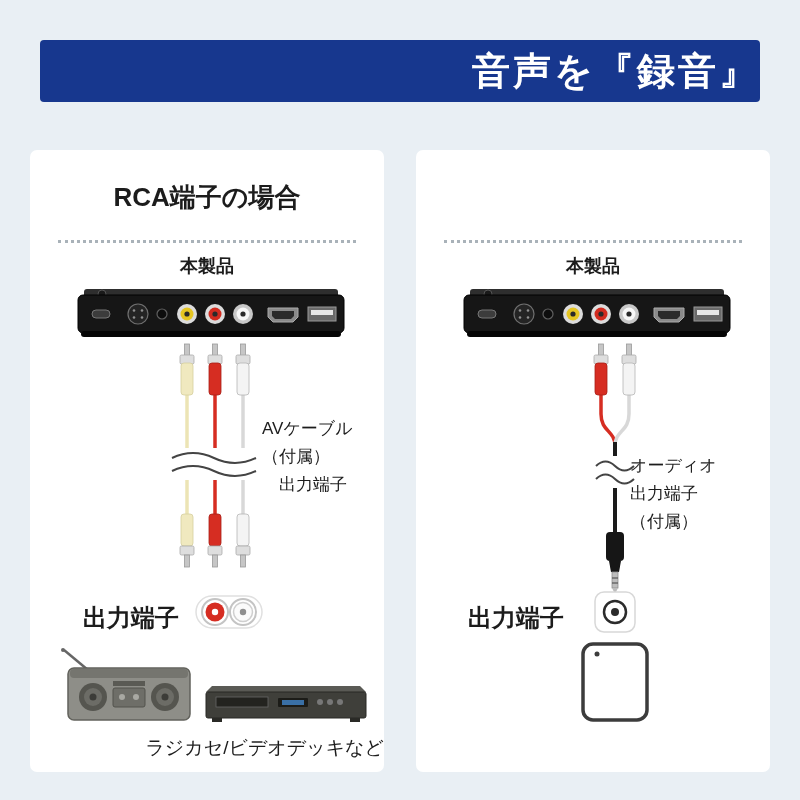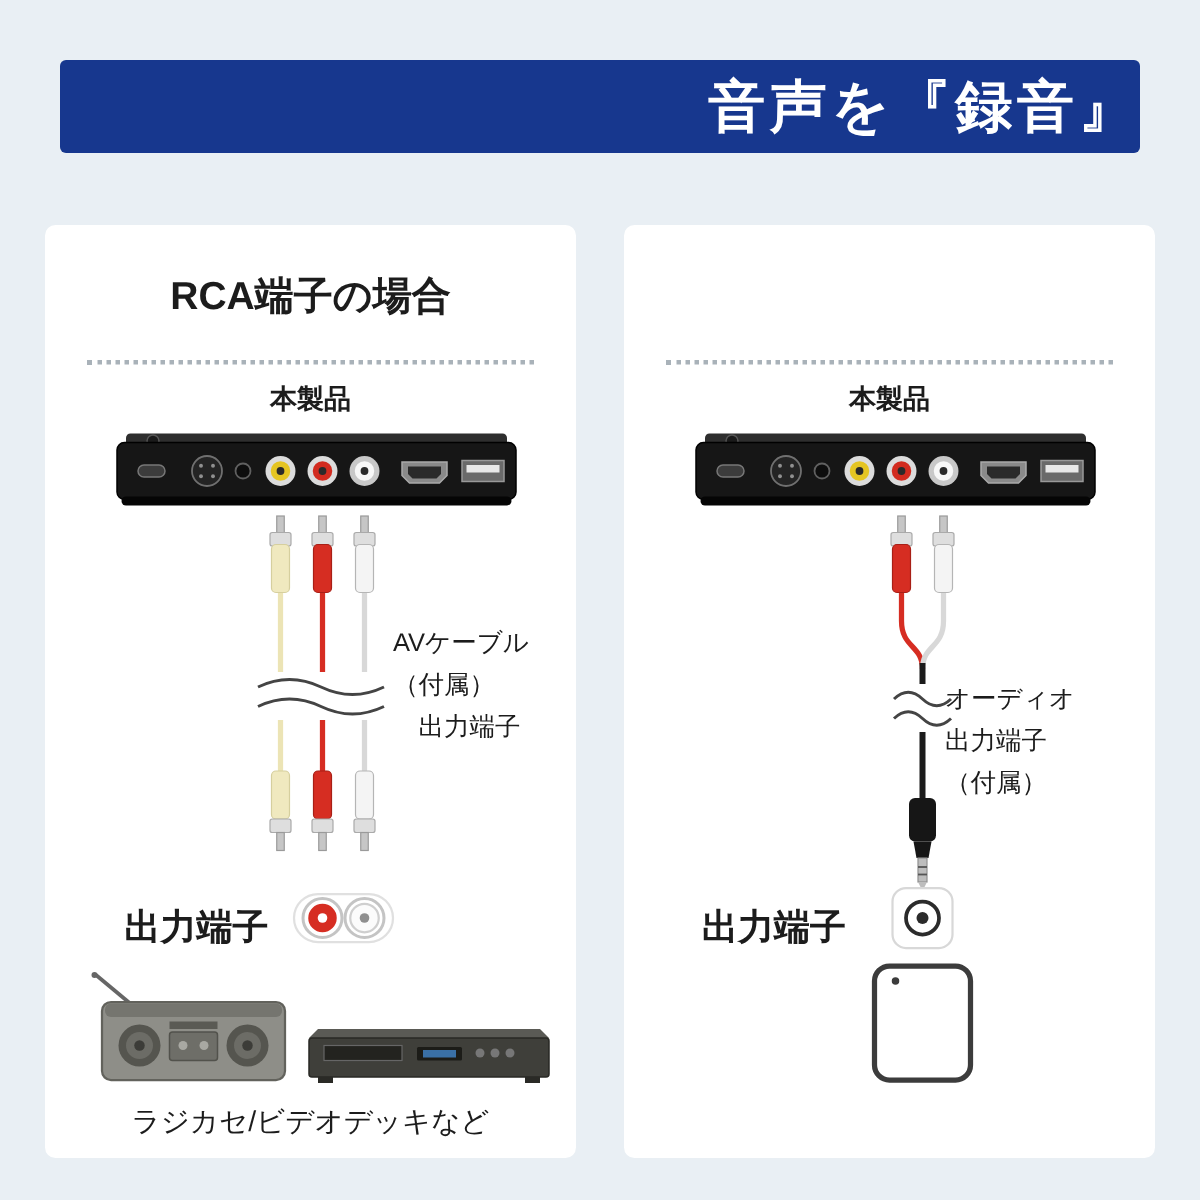--- a/index.html
+++ b/index.html
@@ -49,21 +49,21 @@
   .note-left{left:232px;top:265px;}
   .note-right{left:214px;top:290px;margin-top:12px;}
   .note .indent{padding-left:17px;}
   .output-label{
     position:absolute;top:452px;font-size:24px;font-weight:bold;
   }
   .out-left{left:53px;}
   .out-right{left:52px;}
   .caption{
     position:absolute;left:0;top:585px;width:100%;
-    text-align:center;font-size:19px;color:#1c1c1c;
+    text-align:right;font-size:19px;color:#1c1c1c;
   }
 </style>
 </head>
 <body>
 
 <div class="header">
   <span class="header-title">音声を『録音』</span>
 </div>
 
 <div class="panels">

